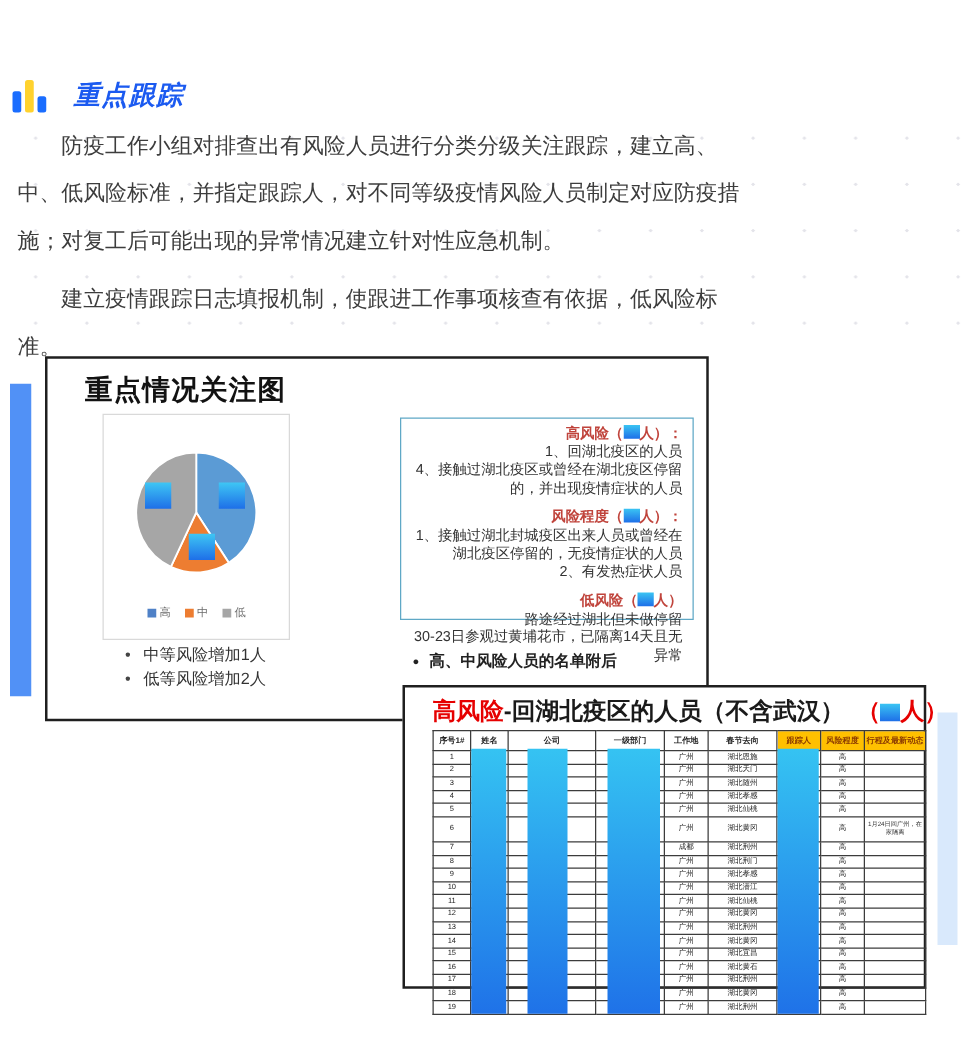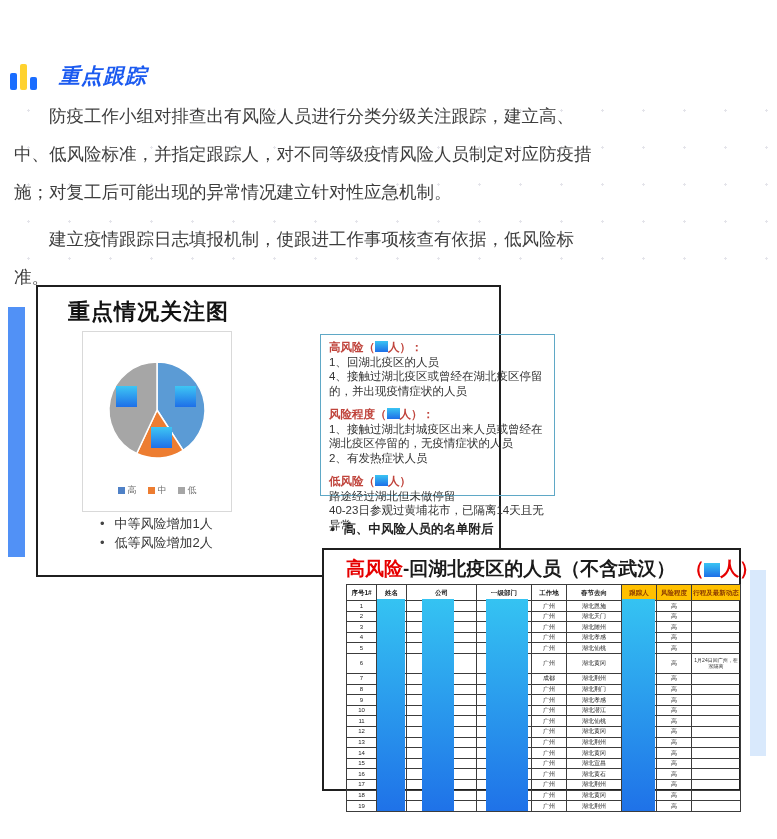--- a/index.html
+++ b/index.html
@@ -25,40 +25,40 @@
         font-size:17.5px;line-height:38px;color:#3d3d3d;text-indent:2em;}
   .p1{top:97px;}
   .p2{top:220px;}
 
   
   .accent-left{position:absolute;left:8px;top:307px;width:17px;height:250px;background:#5191f6;}
   
   .accent-right{position:absolute;left:750px;top:570px;width:16px;height:186px;background:#d9e9fc;}
 
   
-  .figure-box{position:absolute;left:36px;top:285px;width:465px;height:292px;
+  .figure-box{position:absolute;left:36px;top:285px;width:531px;height:292px;
               background:#fff;border:2px solid #1f1f1f;box-sizing:border-box;z-index:1;}
   .fig-title{position:absolute;left:30px;top:10px;font-size:22px;font-weight:bold;color:#121212;letter-spacing:1px;}
 
   .pie-panel{position:absolute;left:44px;top:44px;width:150px;height:181px;
              border:1px solid #d9d9d9;background:#fff;box-sizing:border-box;
              display:flex;flex-direction:column;align-items:center;}
   .pie-panel svg{margin-top:18px;}
   .legend-row{margin-top:14px;display:flex;gap:11px;align-items:center;}
   .lg-item{display:flex;align-items:center;gap:3px;font-size:9px;color:#6b6b6b;}
   .lg-sq{display:inline-block;width:7px;height:7px;}
 
   .fig-bullets{position:absolute;left:62px;top:227px;font-size:13px;color:#333;line-height:19px;text-align:right;}
   .fig-bullets div::before{content:"•";margin-right:10px;color:#444;}
 
   .risk-panel{position:absolute;left:282px;top:47px;width:235px;height:162px;
               border:1px solid #5fa8c6;box-sizing:border-box;padding:5px 8px;
               font-size:11.5px;line-height:14.5px;color:#333;}
   .risk-head{color:#c0443c;font-weight:bold;}
-  .risk-block{margin-bottom:9px;}
+  .risk-block{margin-bottom:9px;text-align:right;}
   .redact{display:inline-block;vertical-align:-1px;width:13px;height:11px;
           background:linear-gradient(180deg,#3ac4f3 0%,#1e6fe8 100%);}
 
   .names-note{position:absolute;left:292px;top:234px;font-size:12.5px;font-weight:bold;color:#222;}
   .names-note::before{content:"●";font-size:9px;margin-right:8px;vertical-align:1px;}
 
   
   .table-box{position:absolute;left:322px;top:548px;width:419px;height:243px;
              background:#fff;border:2px solid #1f1f1f;box-sizing:border-box;z-index:3;}
   .roster-title{position:absolute;left:22px;top:6px;font-size:19px;font-weight:bold;white-space:nowrap;}
@@ -150,21 +150,21 @@
         <div>4、接触过湖北疫区或曾经在湖北疫区停留的，并出现疫情症状的人员</div>
       </div>
       <div class="risk-block">
         <span class="risk-head">风险程度（</span><span class="redact"></span><span class="risk-head">人）：</span>
         <div>1、接触过湖北封城疫区出来人员或曾经在湖北疫区停留的，无疫情症状的人员</div>
         <div>2、有发热症状人员</div>
       </div>
       <div class="risk-block">
         <span class="risk-head">低风险（</span><span class="redact"></span><span class="risk-head">人）</span>
         <div>路途经过湖北但未做停留</div>
-        <div>40-23日参观过黄埔花市，已隔离14天且无异常</div>
+        <div>30-23日参观过黄埔花市，已隔离14天且无异常</div>
       </div>
     </div>
 
     <div class="names-note">高、中风险人员的名单附后</div>
   </div>
 
   <div class="table-box">
     <div class="roster-title">
       <span class="red">高风险</span><span class="blk">-回湖北疫区的人员（不含武汉）</span><span class="gap"></span><span class="red">（</span><span class="redact"></span><span class="red">人）</span>
     </div>

